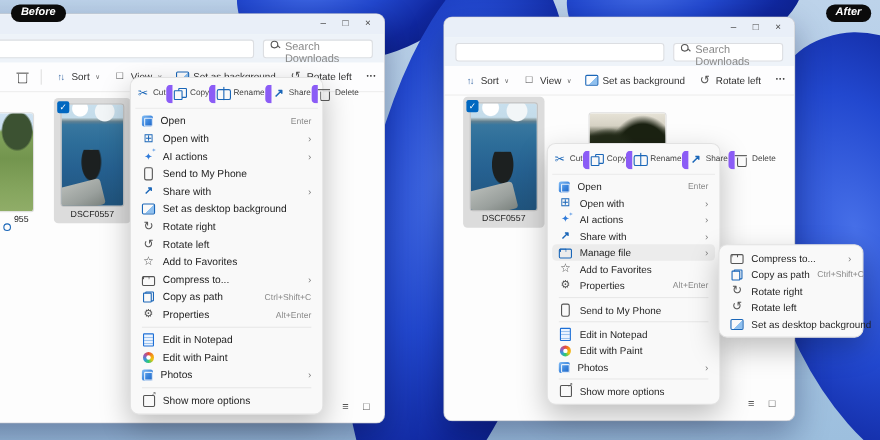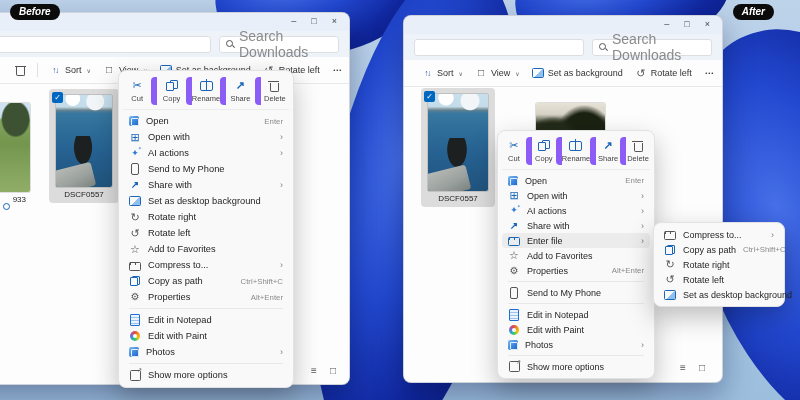--- a/index.html
+++ b/index.html
@@ -15,42 +15,42 @@
            border-radius:48% 52% 50% 50%; }
   .petal-mid  { left:328px; top:-40px; width:180px; height:500px; transform:rotate(12deg); }
   .petal-right{ left:702px; top:20px;  width:250px; height:430px; transform:rotate(-20deg); }
   .petal-topL { left:215px; top:-70px; width:210px; height:125px; transform:rotate(-10deg); }
   .petal-topR { left:515px; top:-62px; width:215px; height:115px; transform:rotate(-8deg); }
 
   
   .badge { position:absolute; top:4px; z-index:10; background:#0b0b0b; color:#fff;
            font-weight:bold; font-size:10px; padding:2px 9px 3px; border-radius:10px;font-style:italic; }
   .badge-before { left:10px; }
-  .badge-after  { right:26px; }
+  .badge-after  { right:8px; }
 
   
   .win { position:absolute; z-index:1; background:#fdfdfd; border-radius:8px;
          box-shadow:0 12px 30px rgba(5,15,60,.35); display:flex; flex-direction:column; overflow:hidden;
          border:1px solid rgba(120,130,150,.35); }
   .win-before { left:-60px; top:12px; width:410px; height:373px; }
   .win-after  { left:403px; top:15px; width:320px; height:368px; }
 
   .titlebar { height:18px; background:#e9eff8; position:relative; flex:none; }
   .caption { position:absolute; right:12px; top:2px; display:flex; gap:15px;
              font-size:9px; color:#444; line-height:13px; }
   .caption span { cursor:default; }
 
   .addr-row { height:26px; background:#eef3f9; display:flex; align-items:center;
               gap:8px; padding:0 10px; flex:none; }
   .addr-input { flex:1; height:17px; background:#fff; border:1px solid #dcdee2; border-radius:3px;
                 font-size:8.5px; color:#333; display:flex; align-items:center; padding:0 6px; }
   .win-before .addr-input { margin-left:-8px; }
-  .search-box { width:120px; height:17px; background:#fff; border:1px solid #dcdee2; border-radius:3px;
-                display:flex; align-items:center; gap:5px; padding:0 6px;
-                font-size:14px; color:#8a8a8a; flex:none; }
+  .search-box { width:100px; height:17px; background:#fff; border:1px solid #dcdee2; border-radius:3px;
+                display:flex; gap:5px; padding:0 6px;
+                font-size:10px; color:#8a8a8a; flex:none; }
   .mag { position:relative; width:8px; height:8px; flex:none; }
   .mag::before { content:""; position:absolute; left:0; top:0; width:5px; height:5px;
                  border:1.2px solid #555; border-radius:50%; }
   .mag::after  { content:""; position:absolute; left:5.5px; top:5.5px; width:3px; height:1.2px;
                  background:#555; transform:rotate(45deg); }
 
   .toolbar { height:27px; background:#fdfdfe; border-bottom:1px solid #e8e8e8;
              display:flex; align-items:center; gap:2px; padding:0 12px; flex:none; }
   .win-before .toolbar { padding-left:68px; }
   .tb-btn { display:flex; align-items:center; gap:4px; font-size:9px; color:#333;
@@ -99,21 +99,21 @@
   .win-after  .statusbar-icons { right:14px; bottom:8px; }
 
   
   .menu { position:absolute; background:#f9f9f9; border:1px solid #e2e2e2; border-radius:8px;
           box-shadow:0 10px 26px rgba(0,0,0,.25); padding:4px; z-index:5; }
   .menu-before { left:118px; top:70px;  width:176px; }
   .menu-after  { left:497px; top:130px; width:158px; z-index:6; }
   .submenu     { left:653px; top:222px; width:132px; z-index:7; }
 
   .qa-row { display:flex; border-bottom:1px solid #ececec; padding:2px 0 4px; margin-bottom:3px; }
-  .qa { flex:1; display:flex; flex-direction:column; align-items:center; gap:2px;
+  .qa { flex:1; display:flex; flex-direction:row; gap:2px;
         font-size:7.5px; color:#444; padding:2px 0; border-radius:4px; }
   .qa + .qa { border-left:6px solid #8b5cf6; }
   .qa .ic { width:14px; height:13px; font-size:11px; }
 
   .mi { display:flex; align-items:center; gap:7px; height:16px; padding:0 6px;
         border-radius:4px; font-size:9.3px; color:#1f1f1f; }
   .menu-after .mi, .submenu .mi { height:15px; font-size:9px; }
   .mi.hl { background:#ececec; }
   .mi-label { flex:1; white-space:nowrap; }
   .mi-shortcut { font-size:7.8px; color:#8a8a8a; white-space:nowrap; }
@@ -223,21 +223,21 @@
         </div>
       </div>
     <div class="content" id="content-before">
       <div class="blue-frag" style="left:62px; top:119px;"></div>
       <div class="statusbar-icons">
         <span class="ic ic-list-view"></span>
         <span class="ic ic-thumb-view"></span>
       </div>
     <div class="file-item" style="left: 10px; top: 13px; padding: 6px 7px 4px;">
           <div class="f-thumb thumb-golf" style="width: 72px; height: 89px;"></div>
-          <div class="f-label" style="align-self: flex-end; padding-right: 4px;">933</div>
+          <div class="f-label" style="align-self: flex-end; padding-right: 4px;">955</div>
         </div>
         <div class="file-item selected" style="left: 108px; top: 5px; padding: 6px 7px 4px;">
           <span class="checkbox" style="left: 3px; top: 3px;">✓</span>
           <div class="f-thumb thumb-diver" style="width: 56px; height: 92px;"></div>
           <div class="f-label">DSCF0557</div>
         </div>
       </div>
   </div>
 
   <div class="win win-after">
@@ -432,21 +432,21 @@
         <span class="mi-label">AI actions</span>
         <span class="mi-arrow">›</span>
       </div>
       <div class="mi">
         <span class="ic ic-share"></span>
         <span class="mi-label">Share with</span>
         <span class="mi-arrow">›</span>
       </div>
       <div class="mi hl">
         <span class="ic ic-manage"></span>
-        <span class="mi-label">Enter file</span>
+        <span class="mi-label">Manage file</span>
         <span class="mi-arrow">›</span>
       </div>
       <div class="mi">
         <span class="ic ic-star"></span>
         <span class="mi-label">Add to Favorites</span>
       </div>
       <div class="mi">
         <span class="ic ic-wrench"></span>
         <span class="mi-label">Properties</span>
         <span class="mi-shortcut">Alt+Enter</span>

